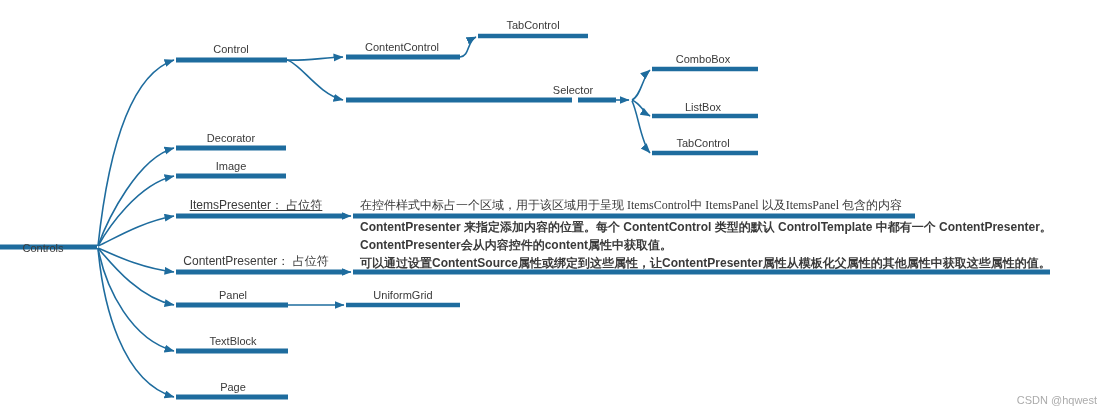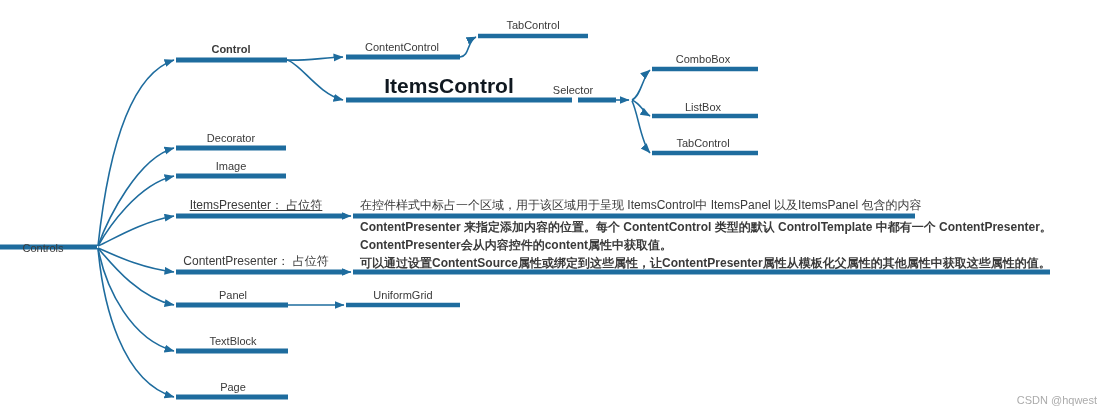--- a/index.html
+++ b/index.html
@@ -22,21 +22,21 @@
   .edge{stroke:var(--accent);stroke-width:1.6;fill:none;}
   .arrowhead{fill:var(--accent);}
   .lbl{
     position:absolute;
     font-size:11px;
     color:var(--text);
     white-space:nowrap;
     transform:translateX(-50%);
     line-height:13px;
   }
-  .lbl.left{transform:none;}
+  .lbl.left{transform:none;font-family:Liberation Serif, serif;}
   .cn{font-size:12px;line-height:15px;}
   .big{
     font-size:21px;
     font-weight:bold;
     color:var(--emphasis);
     line-height:24px;
     letter-spacing:0px;
   }
   .note-block{position:absolute;white-space:nowrap;color:var(--text);font-weight:bold;}
   .note-block div{font-size:12px;line-height:18px;white-space:nowrap;}
@@ -94,24 +94,23 @@
     <path class="edge" marker-end="url(#arw)" d="M614,100 L629,100"></path>
     <path class="edge" marker-end="url(#arw)" d="M632,100 C641,96 643,76 650,70"></path>
     <path class="edge" marker-end="url(#arw)" d="M632,100 C641,104 643,112 650,116"></path>
     <path class="edge" marker-end="url(#arw)" d="M632,101 C638,113 641,143 650,153"></path>
     <path class="edge" marker-end="url(#arw)" d="M340,216 L351,216"></path>
     <path class="edge" marker-end="url(#arw)" d="M340,272 L351,272"></path>
     <path class="edge" marker-end="url(#arw)" d="M288,305 L344,305"></path>
   </svg>
 
   <div class="lbl" style="left:43px;top:242px;">Controls</div>
-  <div class="lbl" style="left:231px;top:43px;font-weight:bold;">Control</div>
+  <div class="lbl" style="left:231px;top:43px;">Control</div>
   <div class="lbl" style="left:402px;top:41px;">ContentControl</div>
   <div class="lbl" style="left:533px;top:19px;">TabControl</div>
-  <div class="lbl big" style="left:449px;top:74px;">ItemsControl</div>
   <div class="lbl" style="left:573px;top:84px;">Selector</div>
   <div class="lbl" style="left:703px;top:53px;">ComboBox</div>
   <div class="lbl" style="left:703px;top:101px;">ListBox</div>
   <div class="lbl" style="left:703px;top:137px;">TabControl</div>
   <div class="lbl" style="left:231px;top:132px;">Decorator</div>
   <div class="lbl" style="left:231px;top:160px;">Image</div>
   <div class="lbl cn" style="left:256px;top:198px;text-decoration:underline;">ItemsPresenter：  占位符</div>
   <div class="lbl cn left" style="left:360px;top:198px;">在控件样式中标占一个区域，用于该区域用于呈现 ItemsControl中 ItemsPanel 以及ItemsPanel 包含的内容</div>
   <div class="lbl cn" style="left:256px;top:254px;">ContentPresenter：  占位符</div>
   <div class="note-block" style="left:360px;top:218px;">

